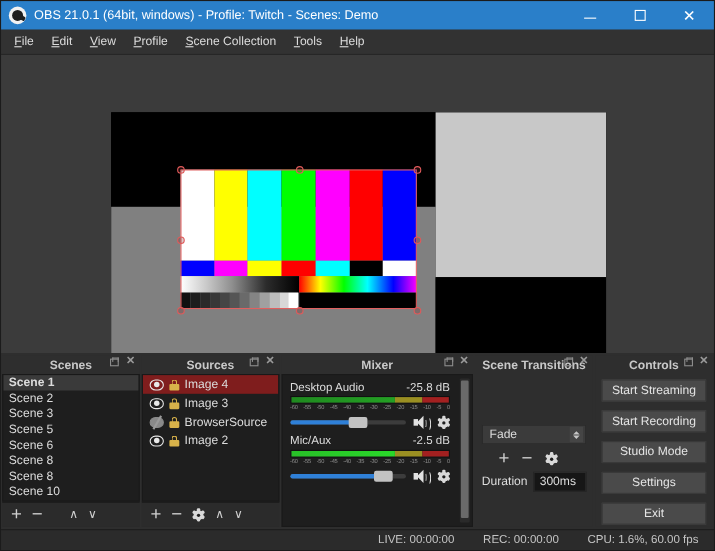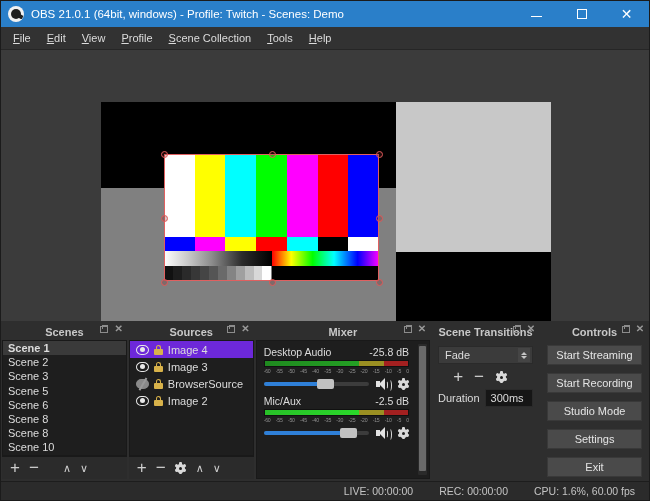--- a/index.html
+++ b/index.html
@@ -79,21 +79,21 @@
              overflow:hidden;position:relative;}
 
   .list{padding:0;margin:0;list-style:none;}
   .list li{height:14.2px;line-height:14.2px;padding-left:5px;font-size:11px;color:#dcdcdc;
            white-space:nowrap;overflow:hidden;}
   .list li.sel{background:#3a3a3a;font-weight:bold;}
 
   .srclist{padding:0;margin:0;list-style:none;}
   .srclist li{height:17px;display:flex;align-items:center;padding-left:6px;font-size:11px;
               color:#dcdcdc;gap:5px;}
-  .srclist li.sel{background:#6d28d9;}
+  .srclist li.sel{background:#7f1d1d;}
   .eye{width:13px;height:10px;position:relative;flex:0 0 auto;}
   .eye .ball{position:absolute;left:0;top:0;width:13px;height:10px;border:1.6px solid #e8e8e8;
         border-radius:50% 50% 50% 50%/60% 60% 60% 60%;box-sizing:border-box;}
   .eye .pup{position:absolute;left:4px;top:2.6px;width:5px;height:5px;border-radius:50%;background:#e8e8e8;}
   .eye.off .ball,.eye.off .pup{border-color:#8a8a8a;background:#8a8a8a;}
   .eye.off .pup{background:transparent;border:1.4px solid #8a8a8a;box-sizing:border-box;}
   .eye .slash{display:none;}
   .eye.off .slash{display:block;position:absolute;left:6px;top:-2px;width:1.5px;height:14px;
         background:#9a9a9a;transform:rotate(30deg);}
   .lock{width:9px;height:10px;position:relative;flex:0 0 auto;}
@@ -135,21 +135,21 @@
   .spk .w1,.spk .w2{position:absolute;border:1.4px solid #e2e2e2;border-left:none;
         border-top-color:transparent;border-bottom-color:transparent;border-radius:0 50% 50% 0;}
   .spk .w1{left:9px;top:3px;width:2px;height:6px;}
   .spk .w2{left:10.5px;top:0.5px;width:4px;height:11px;}
   .vscroll{position:absolute;right:2px;top:3px;width:9px;bottom:3px;background:#2a2a2a;border-radius:1px;}
   .vscroll .thumb{position:absolute;left:1px;top:2px;width:7px;height:125px;background:#6a6a6a;border-radius:1px;}
 
   
   .tr-body{padding:6px 6px 0 6px;}
   .combo{height:18px;background:#3b3b3b;border:1px solid #2a2a2a;box-sizing:border-box;
-         display:flex;align-items:center;padding-left:6px;font-size:11px;color:#dcdcdc;position:relative;}
+         display:flex;align-items:center;padding-left:6px;font-size:11px;color:#dcdcdc;position:relative;margin-top:40px;}
   .combo .arrows{position:absolute;right:2px;top:1px;width:12px;height:14px;background:#454545;
          display:flex;flex-direction:column;align-items:center;justify-content:center;gap:1px;}
   .combo .arrows b{display:block;width:0;height:0;border-left:3px solid transparent;
          border-right:3px solid transparent;}
   .combo .arrows b.up{border-bottom:3px solid #c6c6c6;}
   .combo .arrows b.dn{border-top:3px solid #c6c6c6;}
   .tr-tools{display:flex;justify-content:flex-end;align-items:center;gap:11px;margin:6px 26px 0 0;}
   .dur-row{display:flex;align-items:center;gap:5px;margin-top:5px;}
   .dur-lbl{font-size:11px;color:#dcdcdc;}
   .dur-box{flex:1 1 auto;height:18px;background:#161616;border:1px solid #2a2a2a;box-sizing:border-box;

